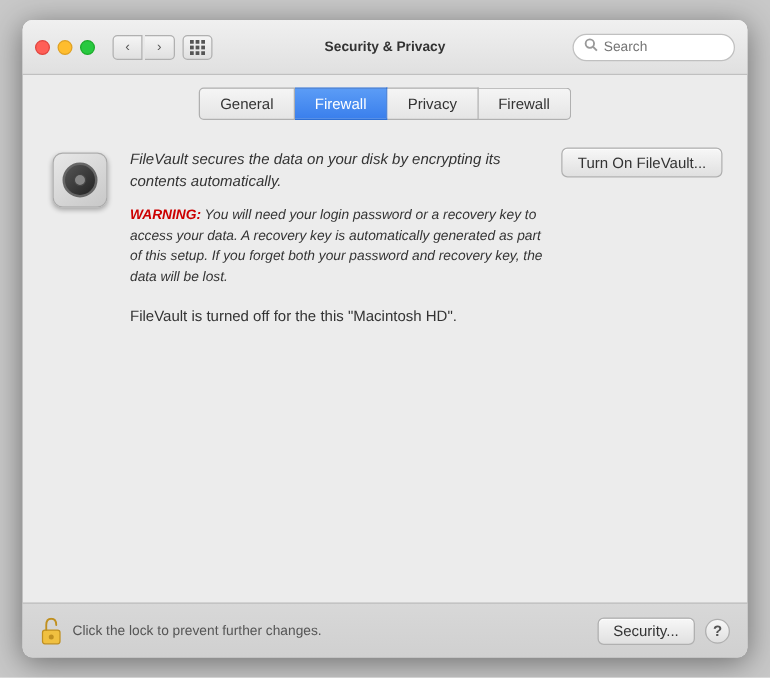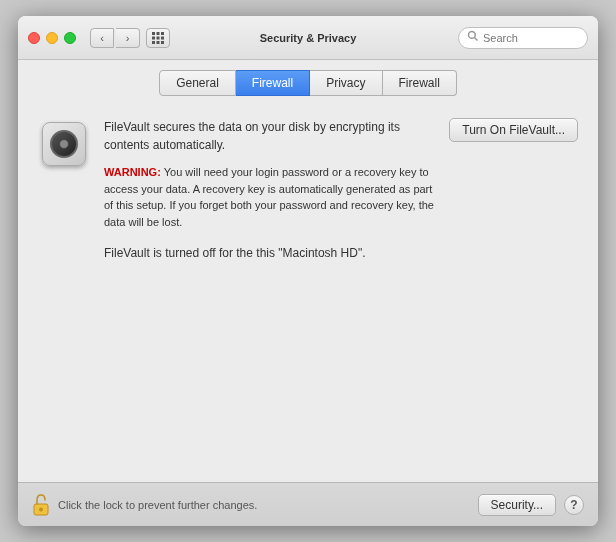--- a/index.html
+++ b/index.html
@@ -375,21 +375,21 @@
       <div class="filevault-icon">
         <div class="hdd-body">
           <div class="hdd-circle">
             <div class="hdd-inner"></div>
           </div>
         </div>
       </div>
 
       <div class="filevault-text">
         <div style="display:flex; align-items:flex-start; gap:10px;">
-          <div style="flex:1;">
+          <div style="flex:1;font-style:italic;">
             <p class="description">FileVault secures the data on your disk by encrypting its contents automatically.</p>
             <p class="warning-block">
               <span class="warning-label">WARNING:</span><span> You will need your login password or a recovery key to access your data. A recovery key is automatically generated as part of this setup. If you forget both your password and recovery key, the data will be lost.</span>
             </p>
           </div>
           <div class="button-area">
             <button class="turn-on-btn">Turn On FileVault...</button>
           </div>
         </div>
         <p class="status-text">FileVault is turned off for the this "Macintosh HD".</p>

